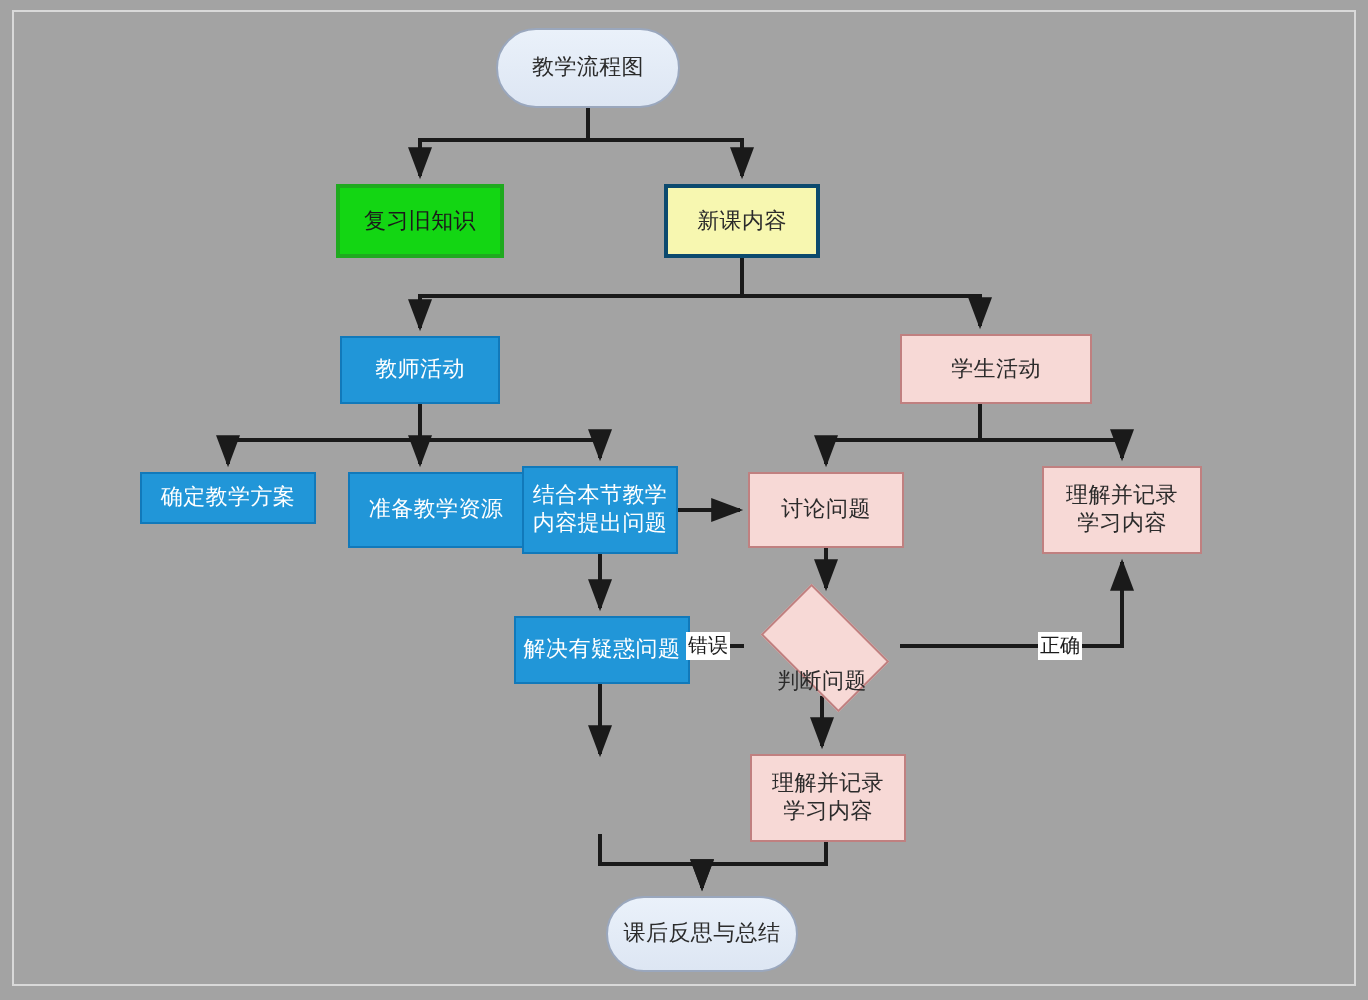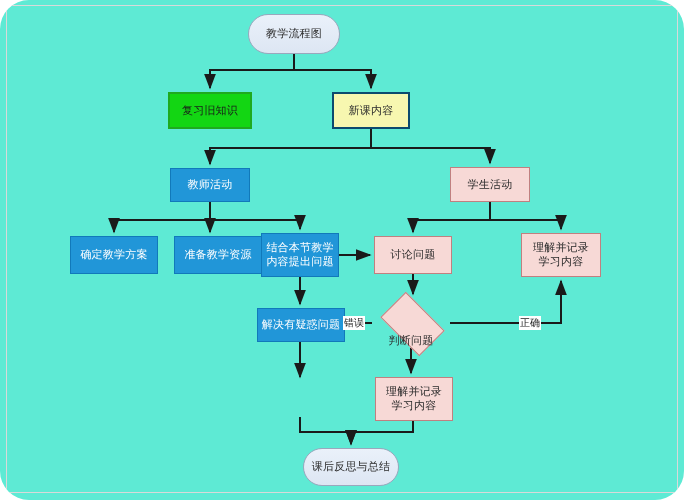--- a/index.html
+++ b/index.html
@@ -7,24 +7,23 @@
     padding: 0;
     background: #ffffff;
   }
   body {
     font-family: "DejaVu Sans", "Liberation Sans", sans-serif;
   }
   #canvas {
     position: relative;
     width: 684px;
     height: 500px;
-    background: #5eead4;
+    background: #a3a3a3;
     overflow: hidden;
     box-sizing: border-box;
-    border-radius: 29px;
   }
   .frame {
     position: absolute;
     left: 6px;
     top: 5px;
     width: 672px;
     height: 488px;
     border: 1px solid #d9d9d9;
     box-sizing: border-box;
     pointer-events: none;
@@ -158,23 +157,23 @@
   </svg>
 
   <div class="node n-terminal" style="left:248px;top:14px;width:92px;height:40px;">教学流程图</div>
 
   <div class="node n-green" style="left:168px;top:92px;width:84px;height:37px;">复习旧知识</div>
 
   <div class="node n-yellow" style="left:332px;top:92px;width:78px;height:37px;">新课内容</div>
 
   <div class="node n-blue" style="left:170px;top:168px;width:80px;height:34px;">教师活动</div>
 
-  <div class="node n-pink" style="left:450px;top:167px;width:80px;height:35px;">学生活动</div>
+  <div class="node n-pink" style="left:450px;top:167px;width:96px;height:35px;">学生活动</div>
 
-  <div class="node n-blue" style="left:70px;top:236px;width:88px;height:38px;">确定教学方案</div>
+  <div class="node n-blue" style="left:70px;top:236px;width:88px;height:26px;">确定教学方案</div>
 
   <div class="node n-blue" style="left:174px;top:236px;width:88px;height:38px;">准备教学资源</div>
 
   <div class="node n-blue" style="left:261px;top:233px;width:78px;height:44px;">结合本节教学
 内容提出问题</div>
 
   <div class="node n-pink" style="left:374px;top:236px;width:78px;height:38px;">讨论问题</div>
 
   <div class="node n-pink" style="left:521px;top:233px;width:80px;height:44px;">理解并记录
 学习内容</div>

